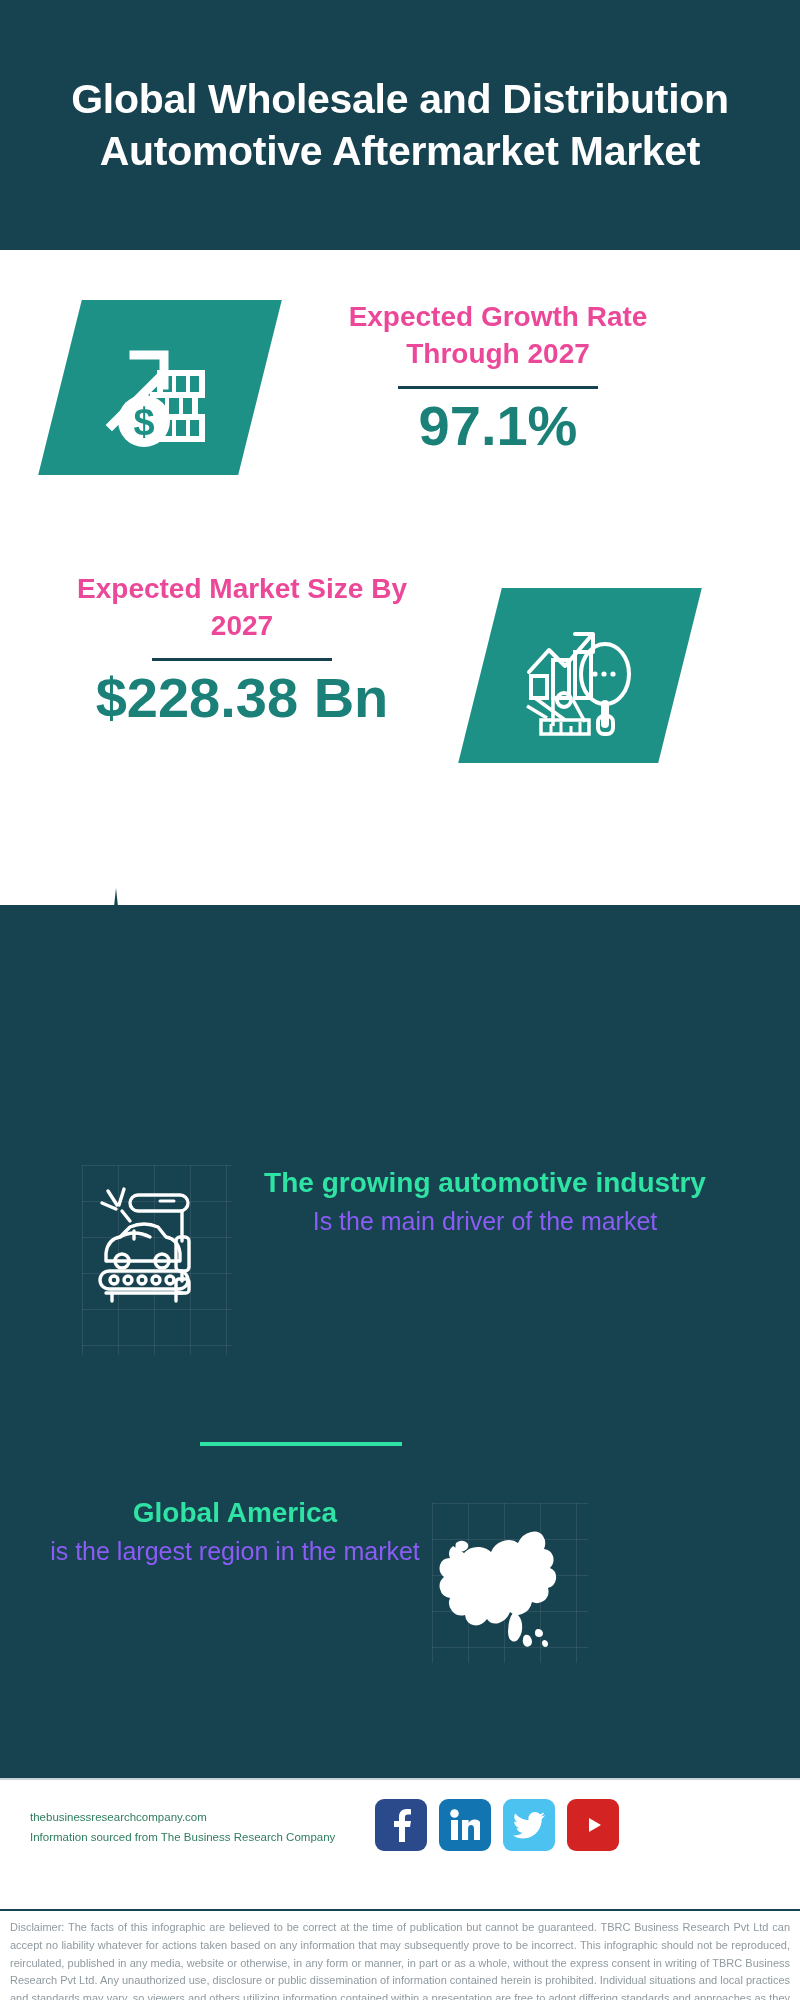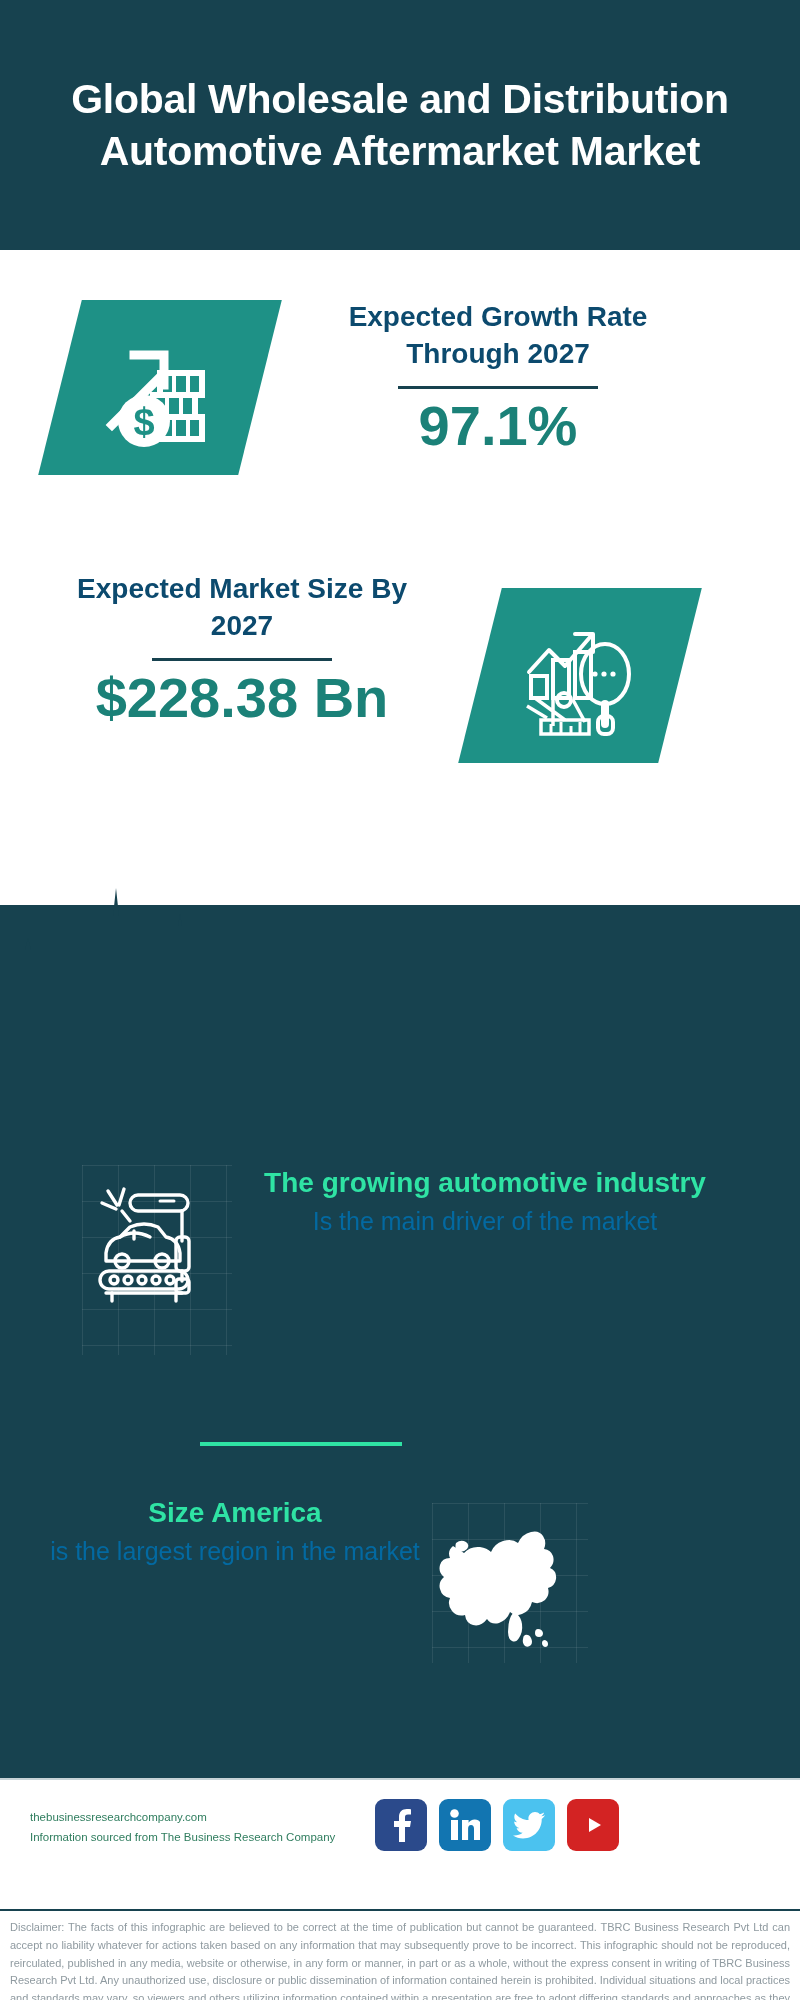--- a/index.html
+++ b/index.html
@@ -31,21 +31,21 @@
     position:absolute;
     background:#1e9186;
     transform:skewX(-14deg);
   }
   .para-icon.i1 { left:60px; top:50px; width:200px; height:175px; }
   .para-inner { transform:skewX(14deg); width:100%; height:100%;
                 display:flex; align-items:center; justify-content:center; }
 
   .stat1-text { position:absolute; left:288px; top:48px; width:420px; text-align:center; }
   .stat-head {
-    color:#0c4a6e; font-size:28px; font-weight:bold; line-height:1.33;
+    color:#ec4899; font-size:28px; font-weight:bold; line-height:1.33;
     text-align:center;
   }
   .divline { height:3px; background:#17424f; margin:14px auto 6px auto; width:200px; }
   .stat-value {
     color:#1b8178; font-size:56px; font-weight:bold; line-height:1.1;
     text-align:center;
   }
 
   
   .stat2 { position:absolute; left:0; top:560px; width:800px; height:250px; }
@@ -73,21 +73,21 @@
   }
 
   
   .driver { position:absolute; left:8px; top:1165px; width:772px; height:190px; }
   .driver-icon { position:absolute; left:78px; top:10px; width:136px; height:128px; }
   .driver-text { position:absolute; left:212px; top:0px; width:530px; text-align:center; }
   .green-head {
     color:#2fe3a4; font-size:28px; font-weight:bold; line-height:1.32; text-align:center;
   }
   .white-sub {
-    color:#0369a1; font-size:25px; line-height:1.36; text-align:center; margin-top:2px;
+    color:#8b5cf6; font-size:25px; line-height:1.36; text-align:center; margin-top:2px;
   }
 
   .green-divider {
     position:absolute; left:200px; top:1442px; width:202px; height:4px;
     background:#2fe3a4;
   }
 
   
   .region { position:absolute; left:0; top:1495px; width:800px; height:200px; }
   .region-text { position:absolute; left:40px; top:0; width:390px; text-align:center; }
@@ -243,21 +243,21 @@
     <div class="driver-text">
       <div class="green-head">The growing automotive industry</div>
       <div class="white-sub">Is the main driver of the market</div>
     </div>
   </div>
 
   <div class="green-divider"></div>
 
   <div class="region">
     <div class="region-text">
-      <div class="green-head">Size America</div>
+      <div class="green-head">Global America</div>
       <div class="white-sub">is the largest region in the market</div>
     </div>
 
     <div class="grid-bg" style="left:432px; top:8px; width:156px; height:160px; opacity:0.55;"></div>
 
     <div class="region-icon">
       <svg width="155" height="152" viewBox="0 0 155 152" fill="#ffffff">
         <path d="M34 44 q6-7 16-6 q7 1 11 5 q3-8 12-11 q9-3 15 2 q4-9 13-11 q8-2 12 4 q4 6 1 13 q7 1 9 7
         q2 7-3 12 q7 3 6 11 q-1 7-8 9 q2 7-3 12 q-6 5-13 2 q-2 9-10 12 q-7 3-12-2 q-3 8-11 11 q-8 2-12-4
         q-6 8-14 6 q-7-2-8-10 q-8 2-13-4 q-5-6-2-13 q-8-1-10-9 q-2-7 4-12 q-6-5-4-12 q2-7 10-7 q-3-7 3-12z"></path>

